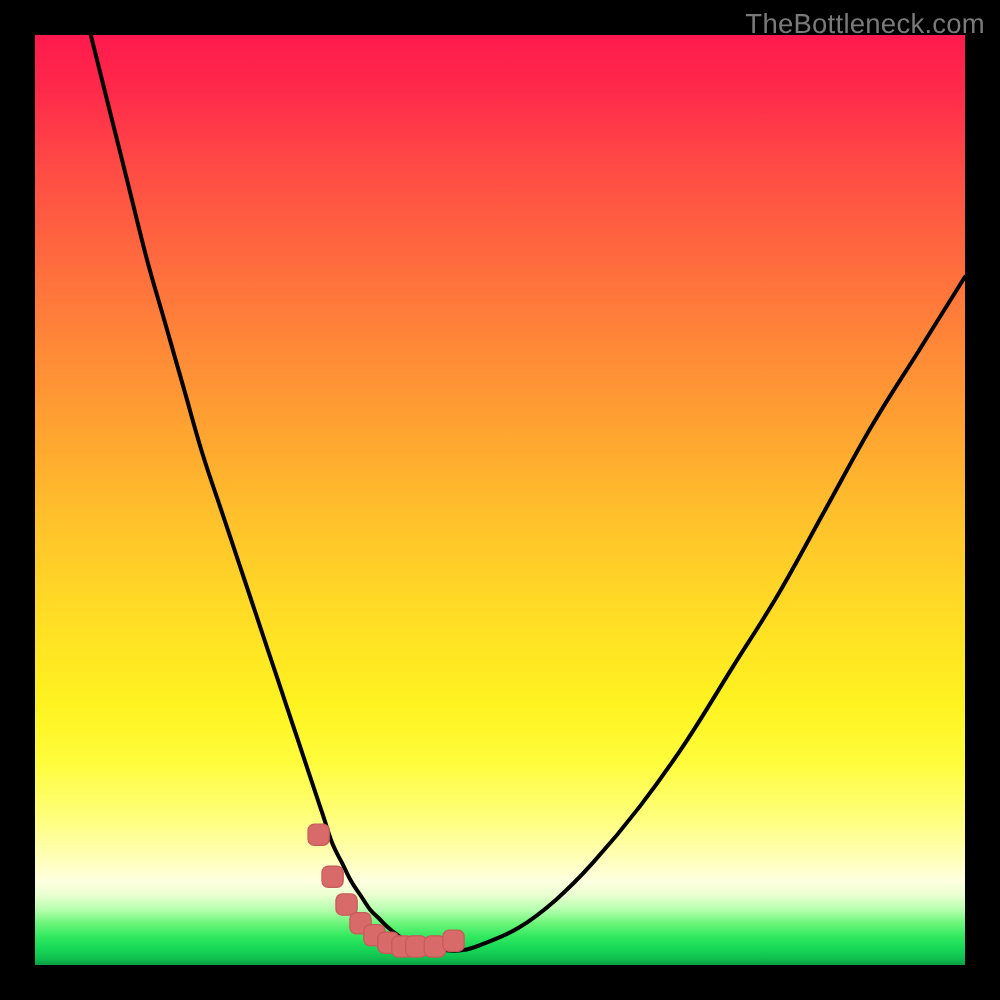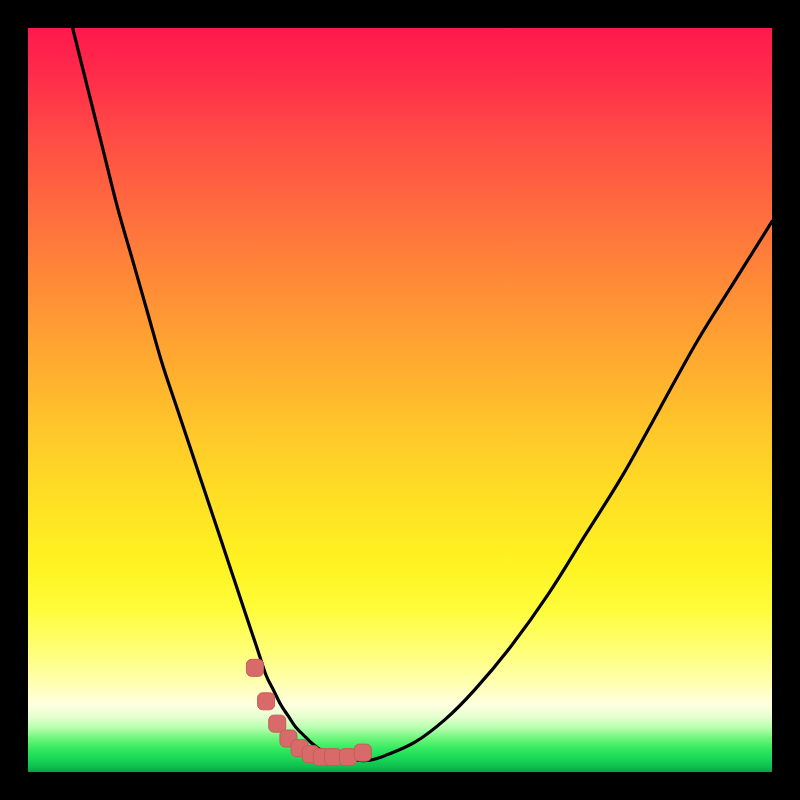--- a/index.html
+++ b/index.html
@@ -85,13 +85,14 @@
           <rect x="251.89999999999998" y="702.02" width="17" height="17" rx="5" fill="#d86a6a" stroke="#c95a5a" stroke-width="1"></rect>
           <rect x="263.06" y="711.692" width="17" height="17" rx="5" fill="#d86a6a" stroke="#c95a5a" stroke-width="1"></rect>
           <rect x="274.22" y="717.644" width="17" height="17" rx="5" fill="#d86a6a" stroke="#c95a5a" stroke-width="1"></rect>
           <rect x="285.38" y="720.62" width="17" height="17" rx="5" fill="#d86a6a" stroke="#c95a5a" stroke-width="1"></rect>
           <rect x="296.53999999999996" y="720.62" width="17" height="17" rx="5" fill="#d86a6a" stroke="#c95a5a" stroke-width="1"></rect>
           <rect x="311.42" y="720.62" width="17" height="17" rx="5" fill="#d86a6a" stroke="#c95a5a" stroke-width="1"></rect>
           <rect x="326.3" y="716.156" width="17" height="17" rx="5" fill="#d86a6a" stroke="#c95a5a" stroke-width="1"></rect>
         </g>
     </svg>
   </div>
+  <div class="watermark">TheBottleneck.com</div>
 </div>
 
 </body></html>

